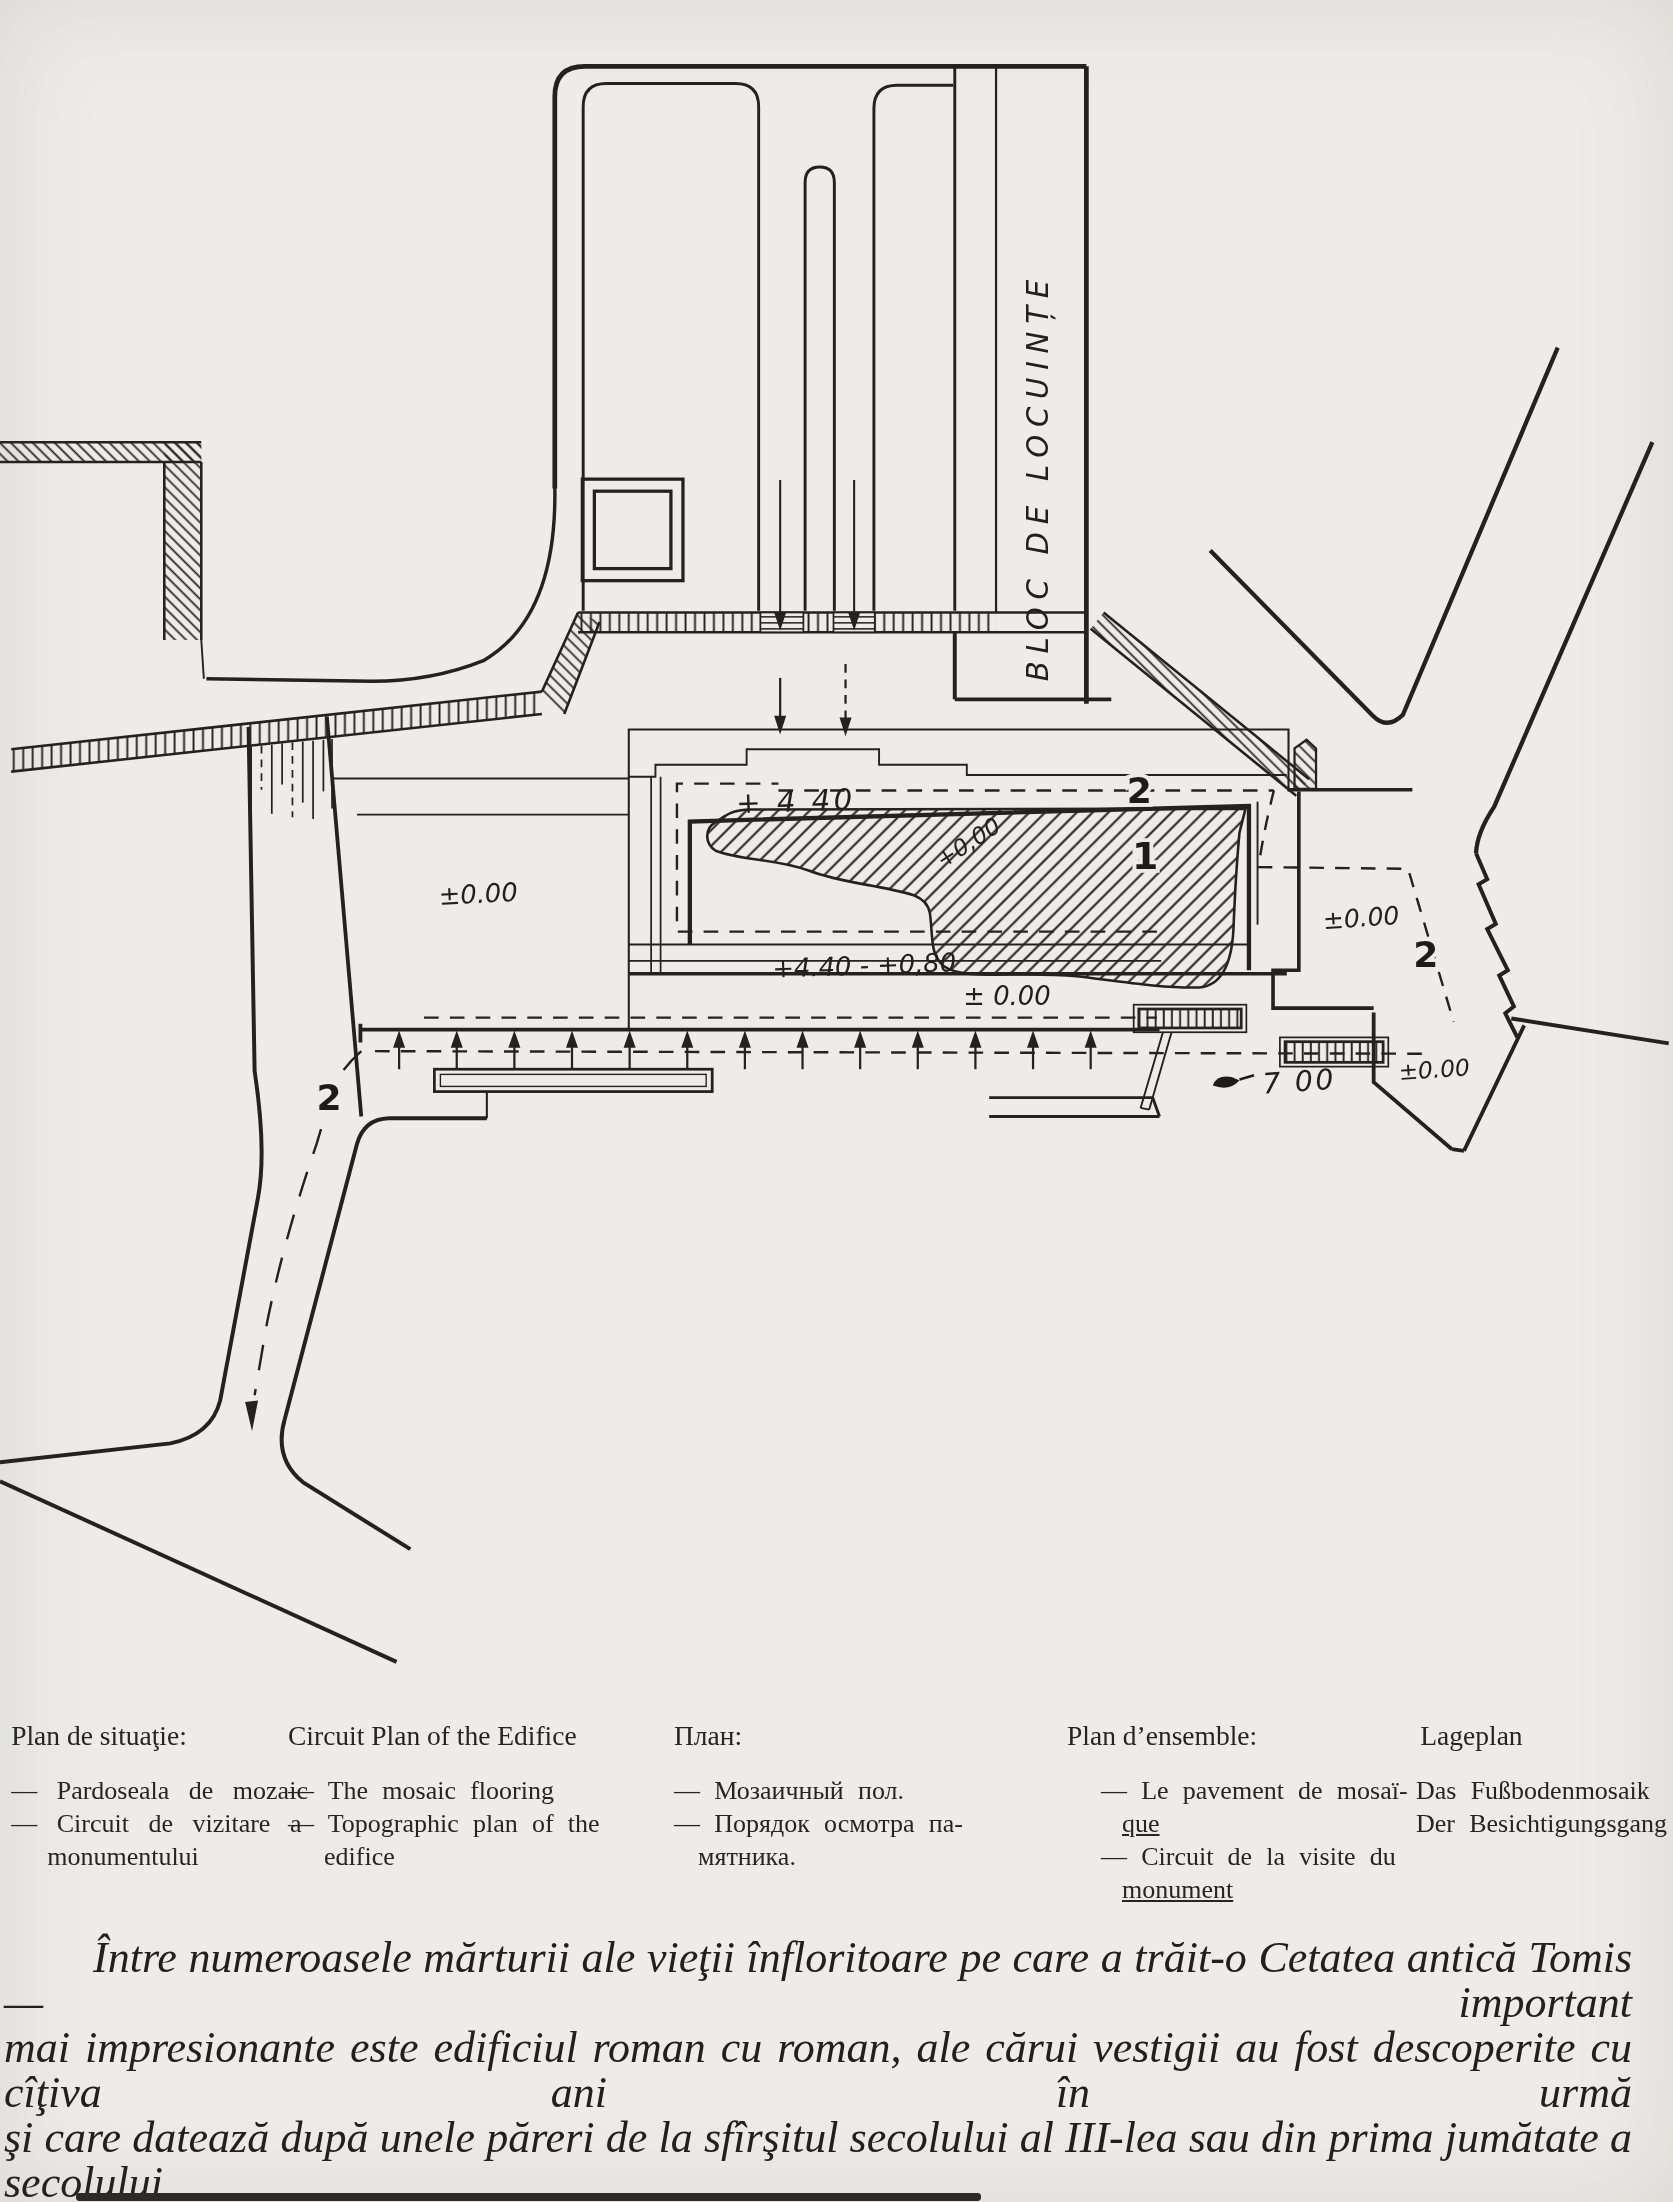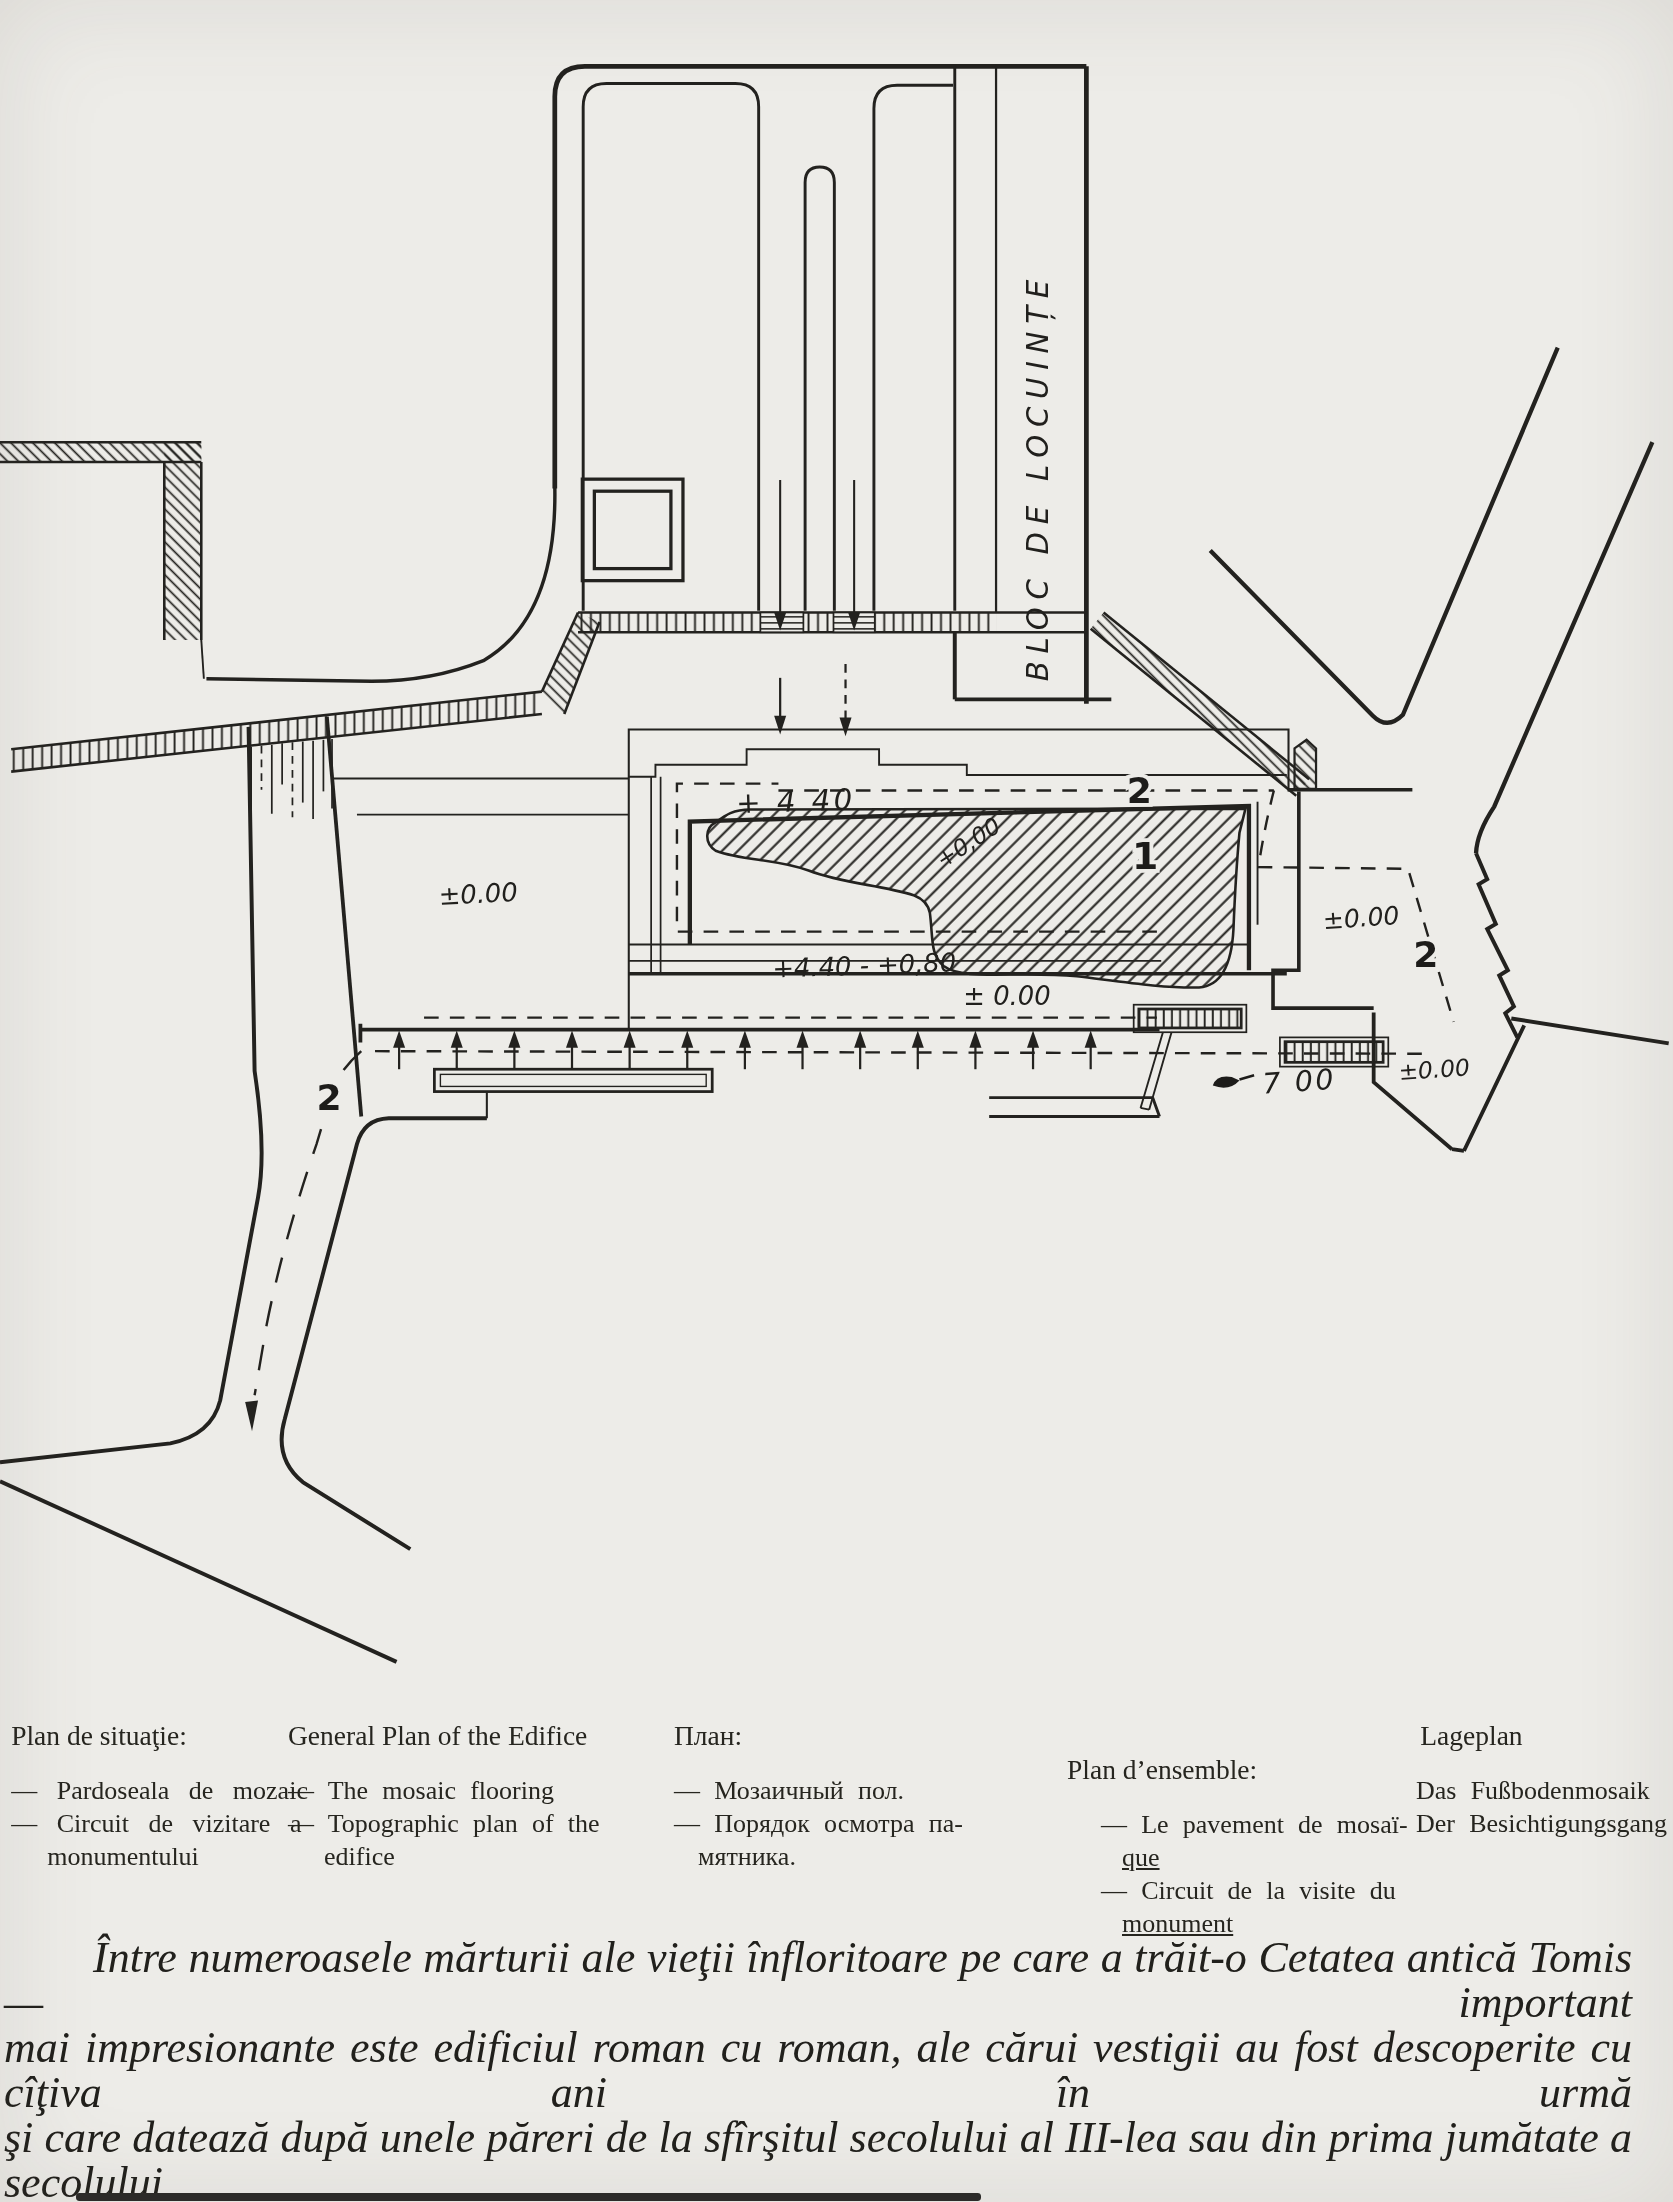--- a/index.html
+++ b/index.html
@@ -21,21 +21,21 @@
   
   .cap{position:absolute;font-size:26px;line-height:33px;color:#26251f;}
   .cap .cap-title{font-size:27.5px;margin-bottom:22.4px;white-space:nowrap;}
   .cap .cap-line{white-space:nowrap;}
   .cap .hang{padding-left:36px;}
   .cap.ws-wide .cap-line{word-spacing:13px;}
   .cap.ws-med .cap-line{word-spacing:7.7px;}
   .cap.c4 .cap-line{padding-left:0px;}
   .cap.c4 .dash{padding-left:34px;}
   .cap.c4 .hang{padding-left:55px;text-decoration:underline;}
-  .cap.c4 .cap-title{margin-left:0;margin-top:34px;}
+  .cap.c4 .cap-title{margin-left:0;}
 
   
   .para{position:absolute;left:4px;top:1935px;width:1628px;
     font-style:italic;font-size:44px;line-height:45px;color:#21201c;}
   .para .pl{text-align:justify;text-align-last:justify;}
   .para .pl.first{text-indent:89px;}
   .para .pl.last{text-align:right;text-align-last:left;}
 
   .scan-strip{position:absolute;left:76px;top:2193px;width:905px;height:7.7px;
     background:#2b2a28;border-radius:3.4px;}
@@ -244,21 +244,21 @@
   </svg>
 
   <div>
     <div class="cap ws-wide" style="left:11.2px;top:1719px;width:271px">
       <div class="cap-title">Plan de situaţie:</div>
       <div class="cap-line">— Pardoseala de mozaic</div>
       <div class="cap-line">— Circuit de vizitare a</div>
       <div class="cap-line hang">monumentului</div>
     </div>
     <div class="cap ws-med" style="left:288px;top:1719px;width:379px">
-      <div class="cap-title">General Plan of the Edifice</div>
+      <div class="cap-title">Circuit Plan of the Edifice</div>
       <div class="cap-line">— The mosaic flooring</div>
       <div class="cap-line">— Topographic plan of the</div>
       <div class="cap-line hang">edifice</div>
     </div>
     <div class="cap ws-med" style="left:674px;top:1719px;width:361px">
       <div class="cap-title">План:</div>
       <div class="cap-line">— Мозаичный пол.</div>
       <div class="cap-line">— Порядок осмотра па-</div>
       <div class="cap-line" style="padding-left:24px">мятника.</div>
     </div>

